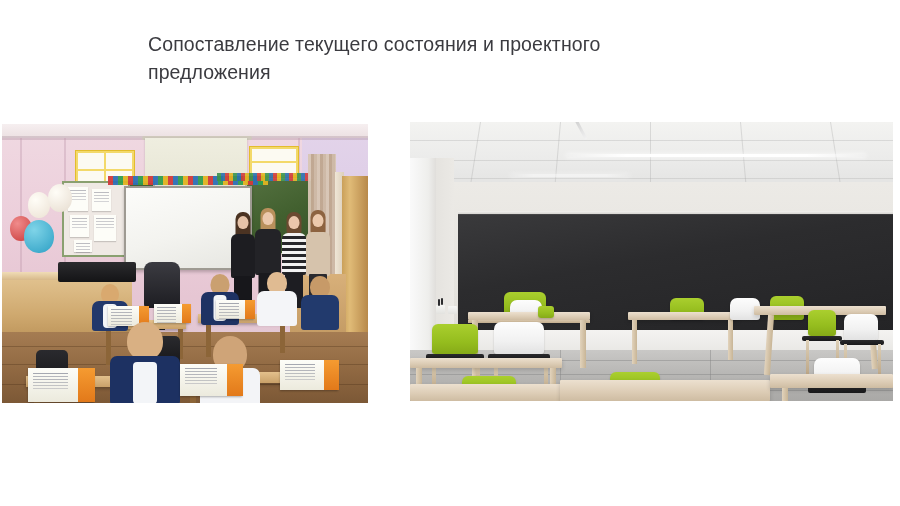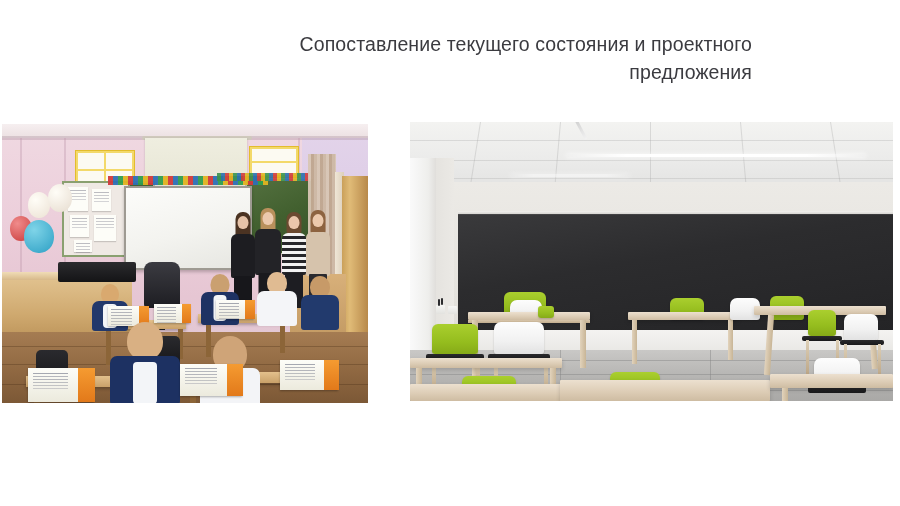--- a/index.html
+++ b/index.html
@@ -21,21 +21,21 @@
     height: 506px;
     background: #ffffff;
   }
 
   
   .slide-title {
     position: absolute;
     left: 148px;
     top: 30px;
     width: 604px;
-    text-align: right;
+    text-align: left;
     font-family: "Liberation Sans", sans-serif;
     font-size: 19.5px;
     line-height: 28px;
     letter-spacing: .1px;
     font-weight: 400;
     color: #3b3b40;
     white-space: pre-line;
   }
 
   

